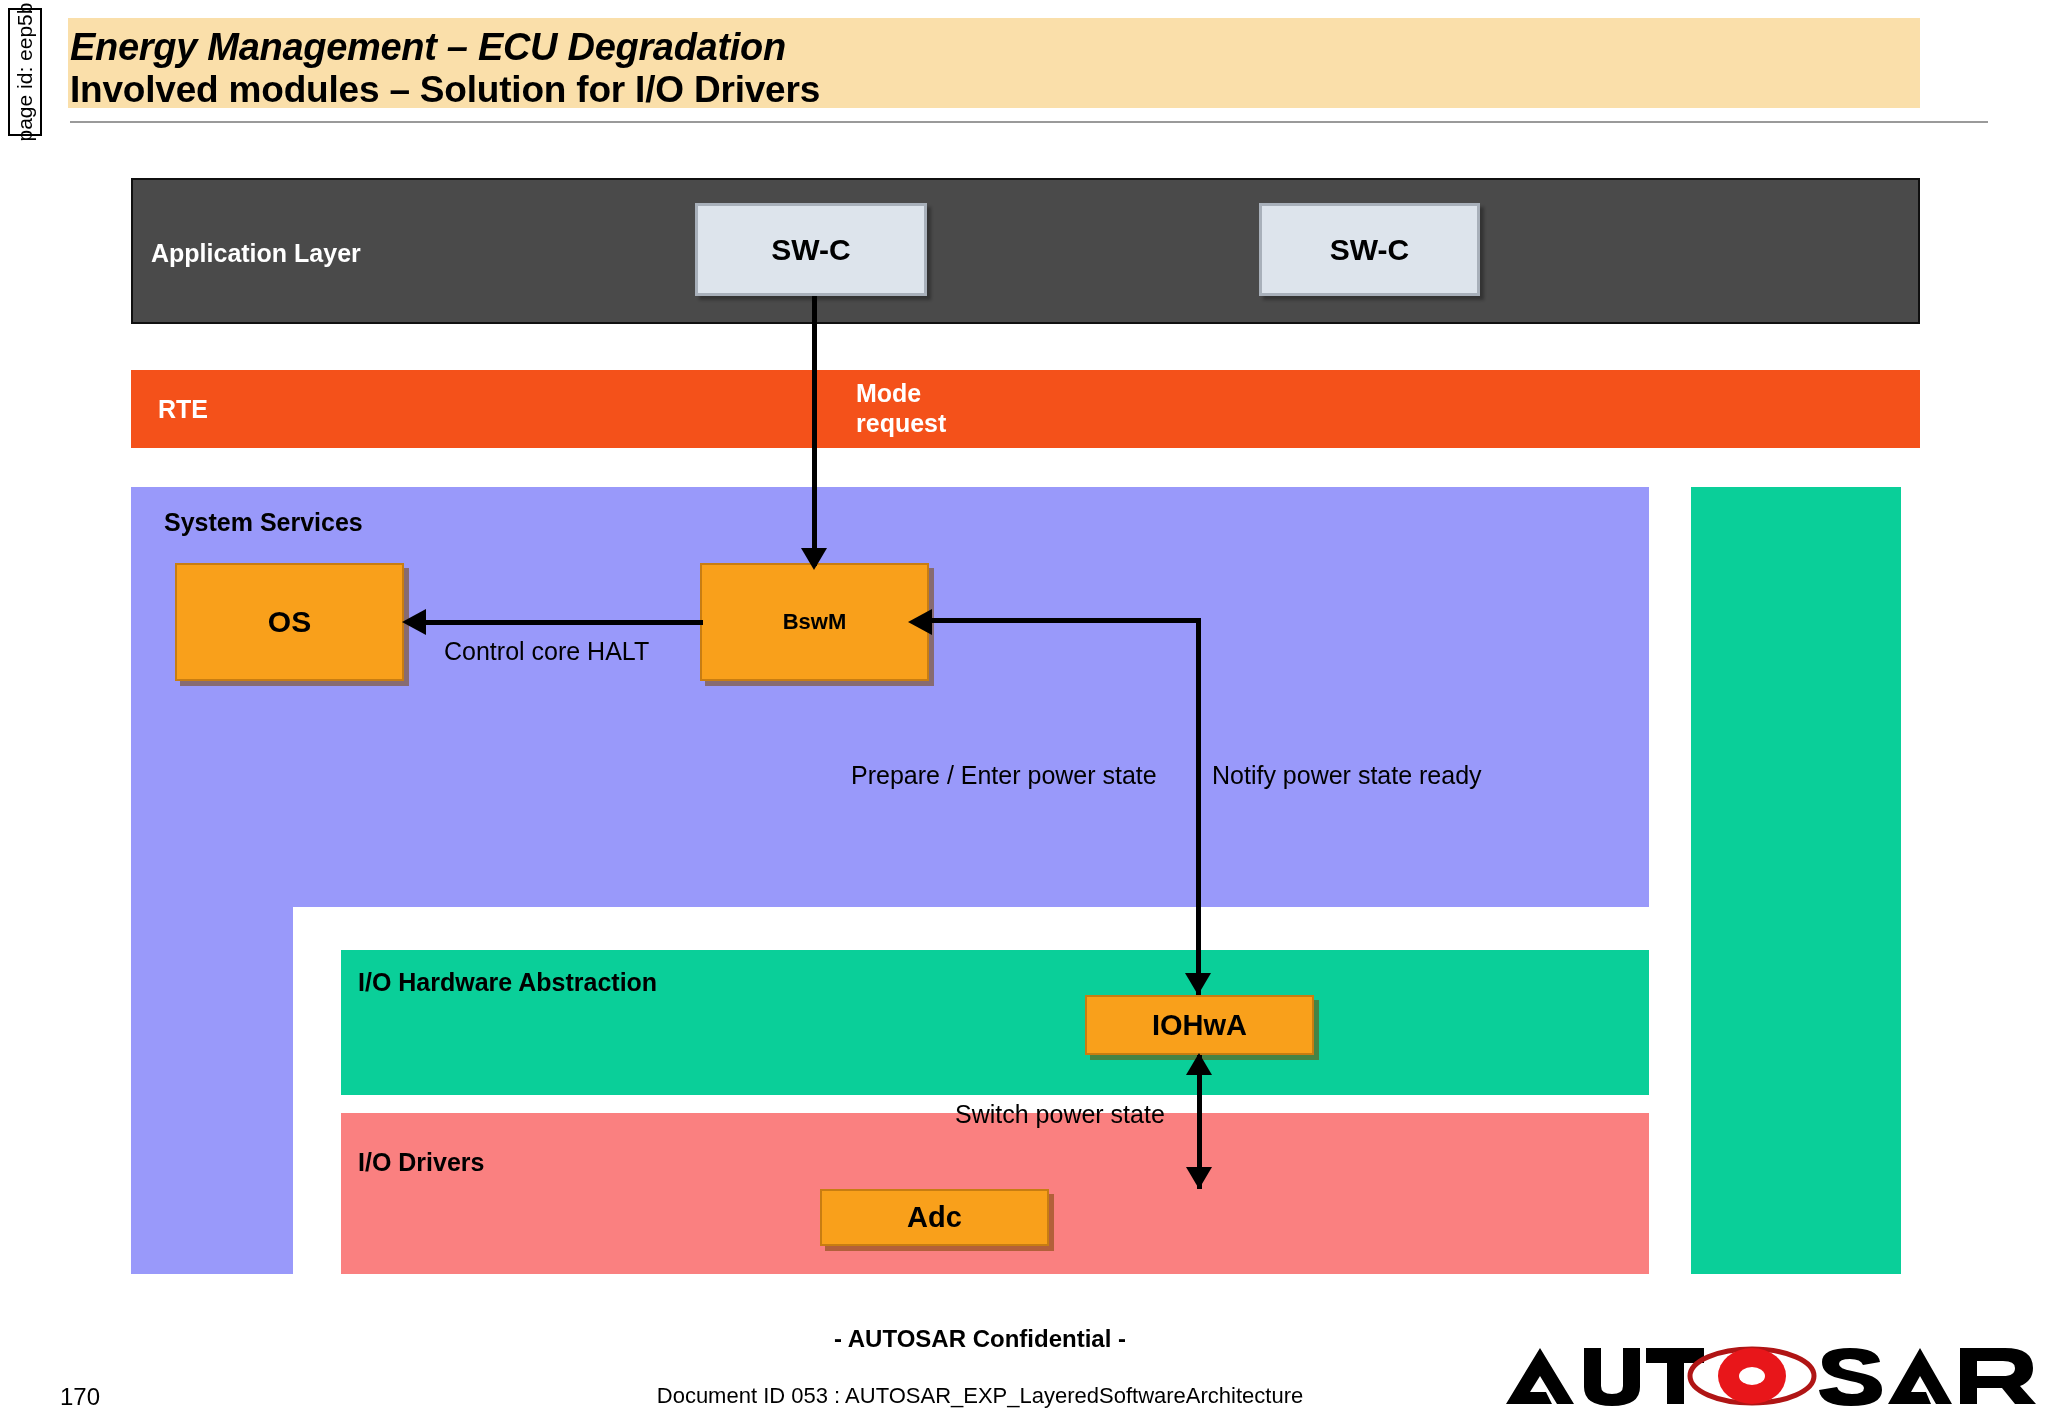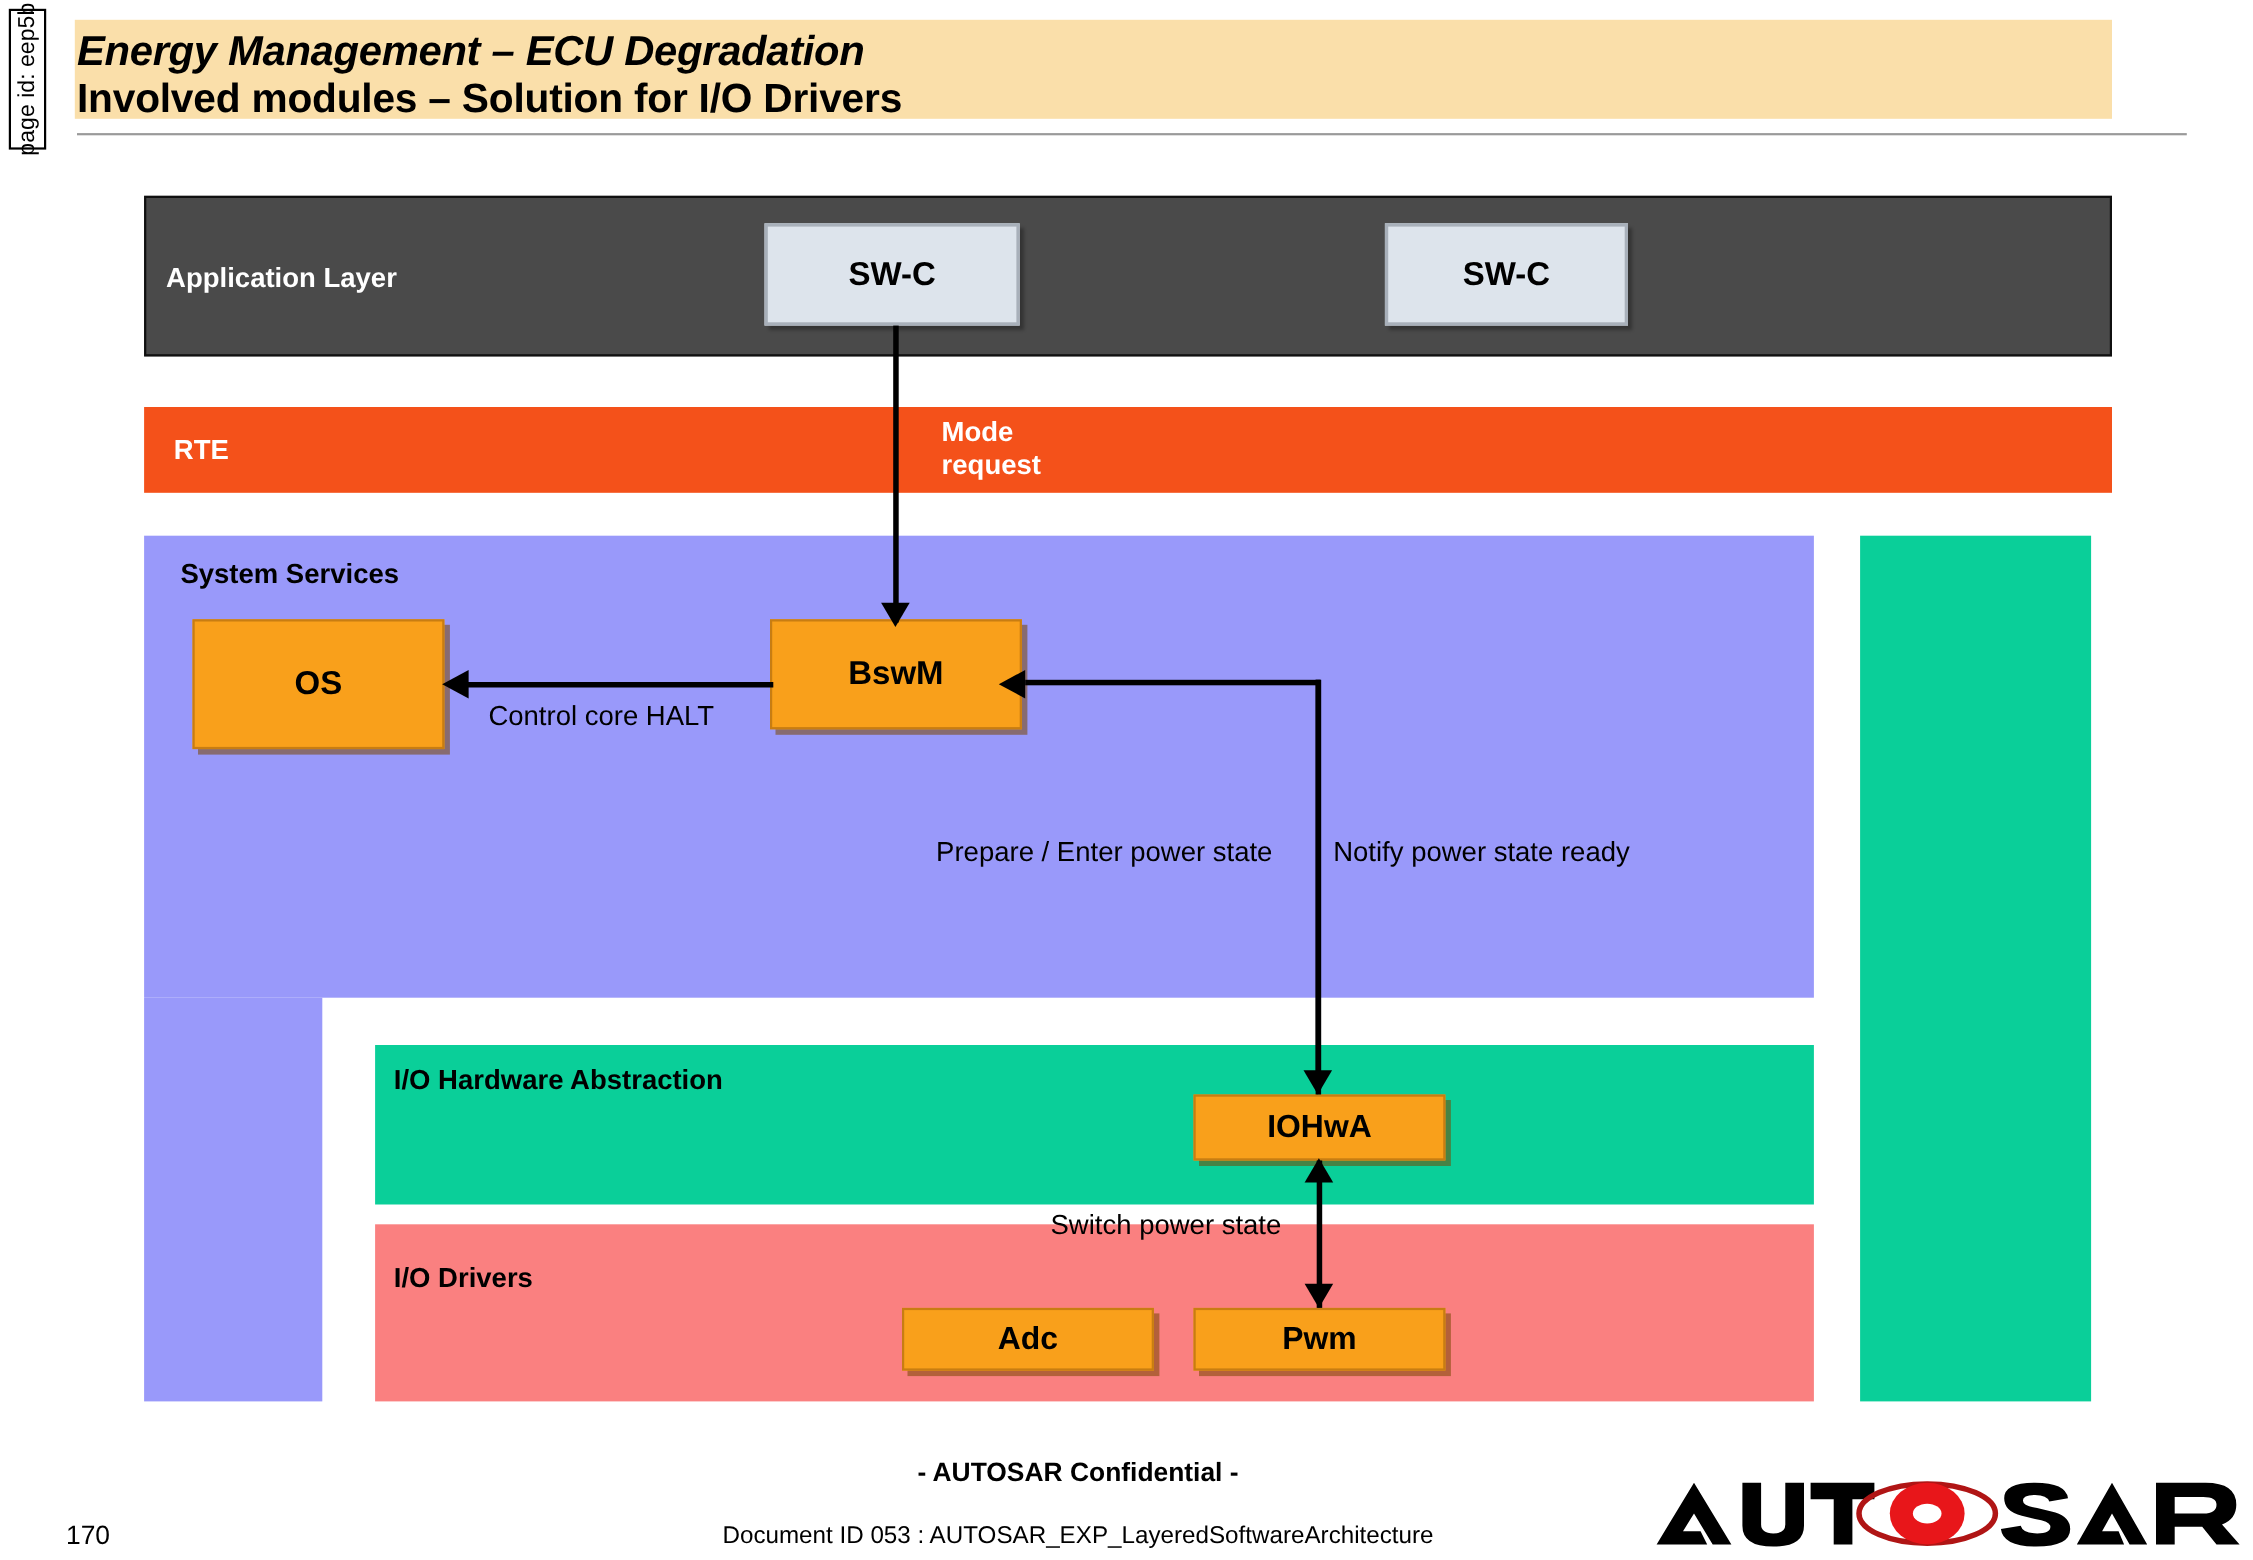--- a/index.html
+++ b/index.html
@@ -208,21 +208,21 @@
     background: #f9a01b;
     border: 2px solid #c87d12;
     box-shadow: 5px 5px 0 rgba(120,70,0,0.55);
     display: flex;
     align-items: center;
     justify-content: center;
     font-weight: bold;
     color: #000;
   }
   #box-os     { left: 175px;  top: 563px;  width: 229px; height: 118px; font-size: 30px; }
-  #box-bswm   { left: 700px;  top: 563px;  width: 229px; height: 100px; font-size: 30px; }
+  #box-bswm   { left: 700px;  top: 563px;  width: 229px; height: 118px; font-size: 22px; }
   #box-iohwa  { left: 1085px; top: 995px;  width: 229px; height: 60px;  font-size: 29px; }
   #box-adc    { left: 820px;  top: 1189px; width: 229px; height: 57px;  font-size: 29px; }
   #box-pwm    { left: 1085px; top: 1189px; width: 229px; height: 57px;  font-size: 29px; }
 
   
   .swc-box {
     position: absolute;
     box-sizing: border-box;
     background: #dde4ec;
     border: 3px solid #a8b0ba;
@@ -368,21 +368,20 @@
   <div class="band" id="io-hw-abs"></div>
   <div class="band-label" id="io-hw-abs-label">I/O Hardware Abstraction</div>
 
   <div class="band" id="io-drivers"></div>
   <div class="band-label" id="io-drivers-label">I/O Drivers</div>
 
   <div class="mod-box" id="box-os">OS</div>
   <div class="mod-box" id="box-bswm">BswM</div>
   <div class="mod-box" id="box-iohwa">IOHwA</div>
   <div class="mod-box" id="box-adc">Adc</div>
-  <div class="mod-box" id="box-pwm">Pwm</div>
 
   <div class="ln" id="ln-swc-down"></div>
   <div class="arrow-down" id="ar-swc-bswm"></div>
 
   <div class="ln" id="ln-bswm-os"></div>
   <div class="arrow-left" id="ar-bswm-os"></div>
 
   <div class="ln" id="ln-notify-h"></div>
   <div class="ln" id="ln-notify-v"></div>
   <div class="arrow-left" id="ar-notify"></div>

